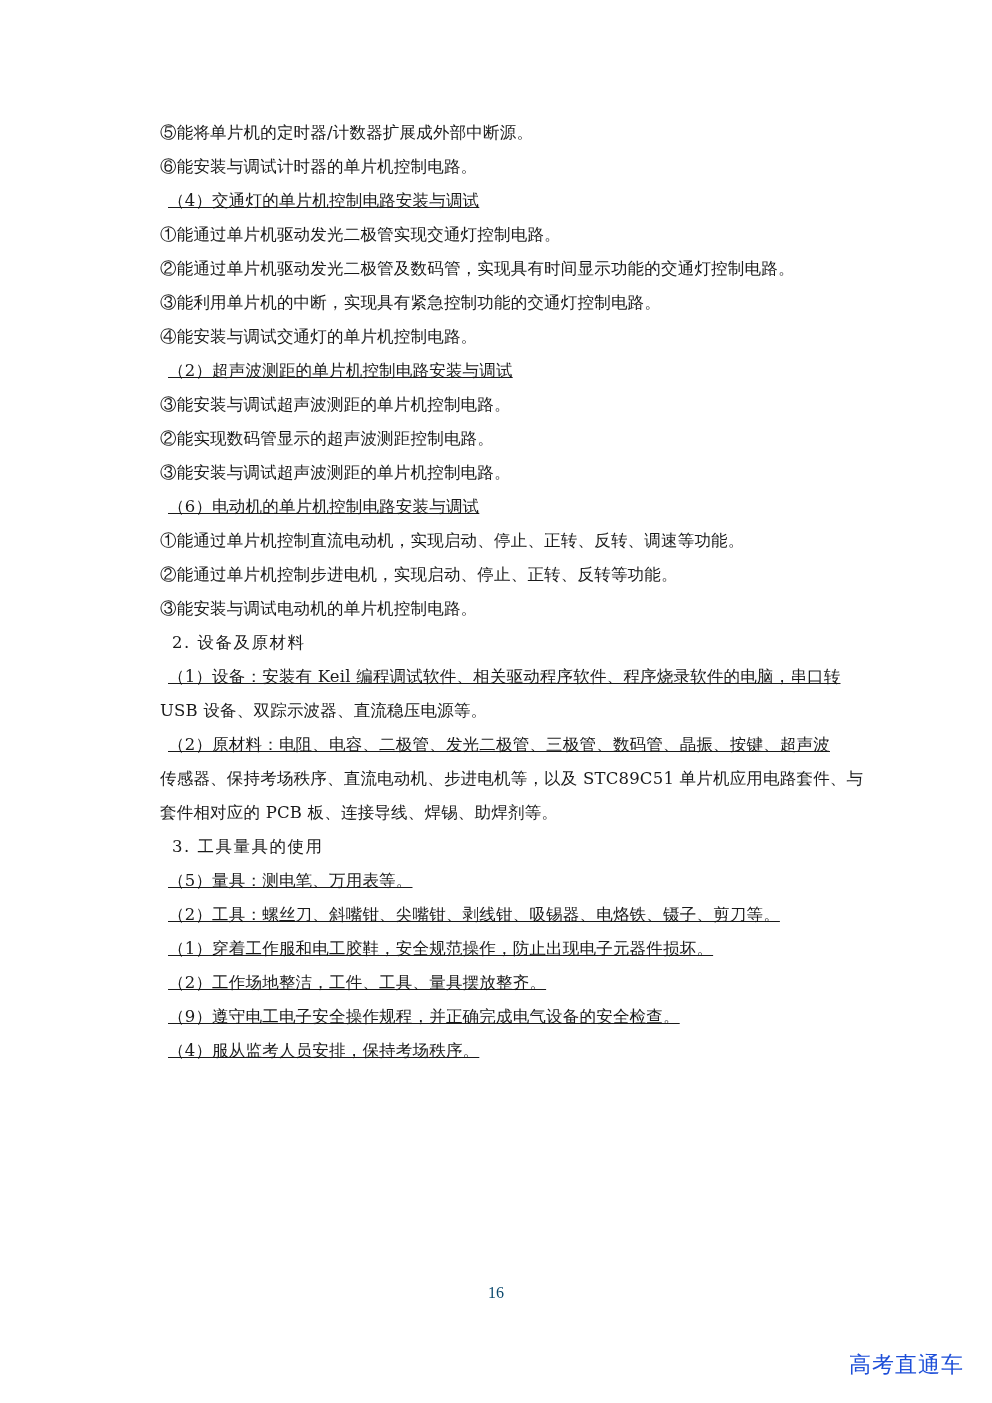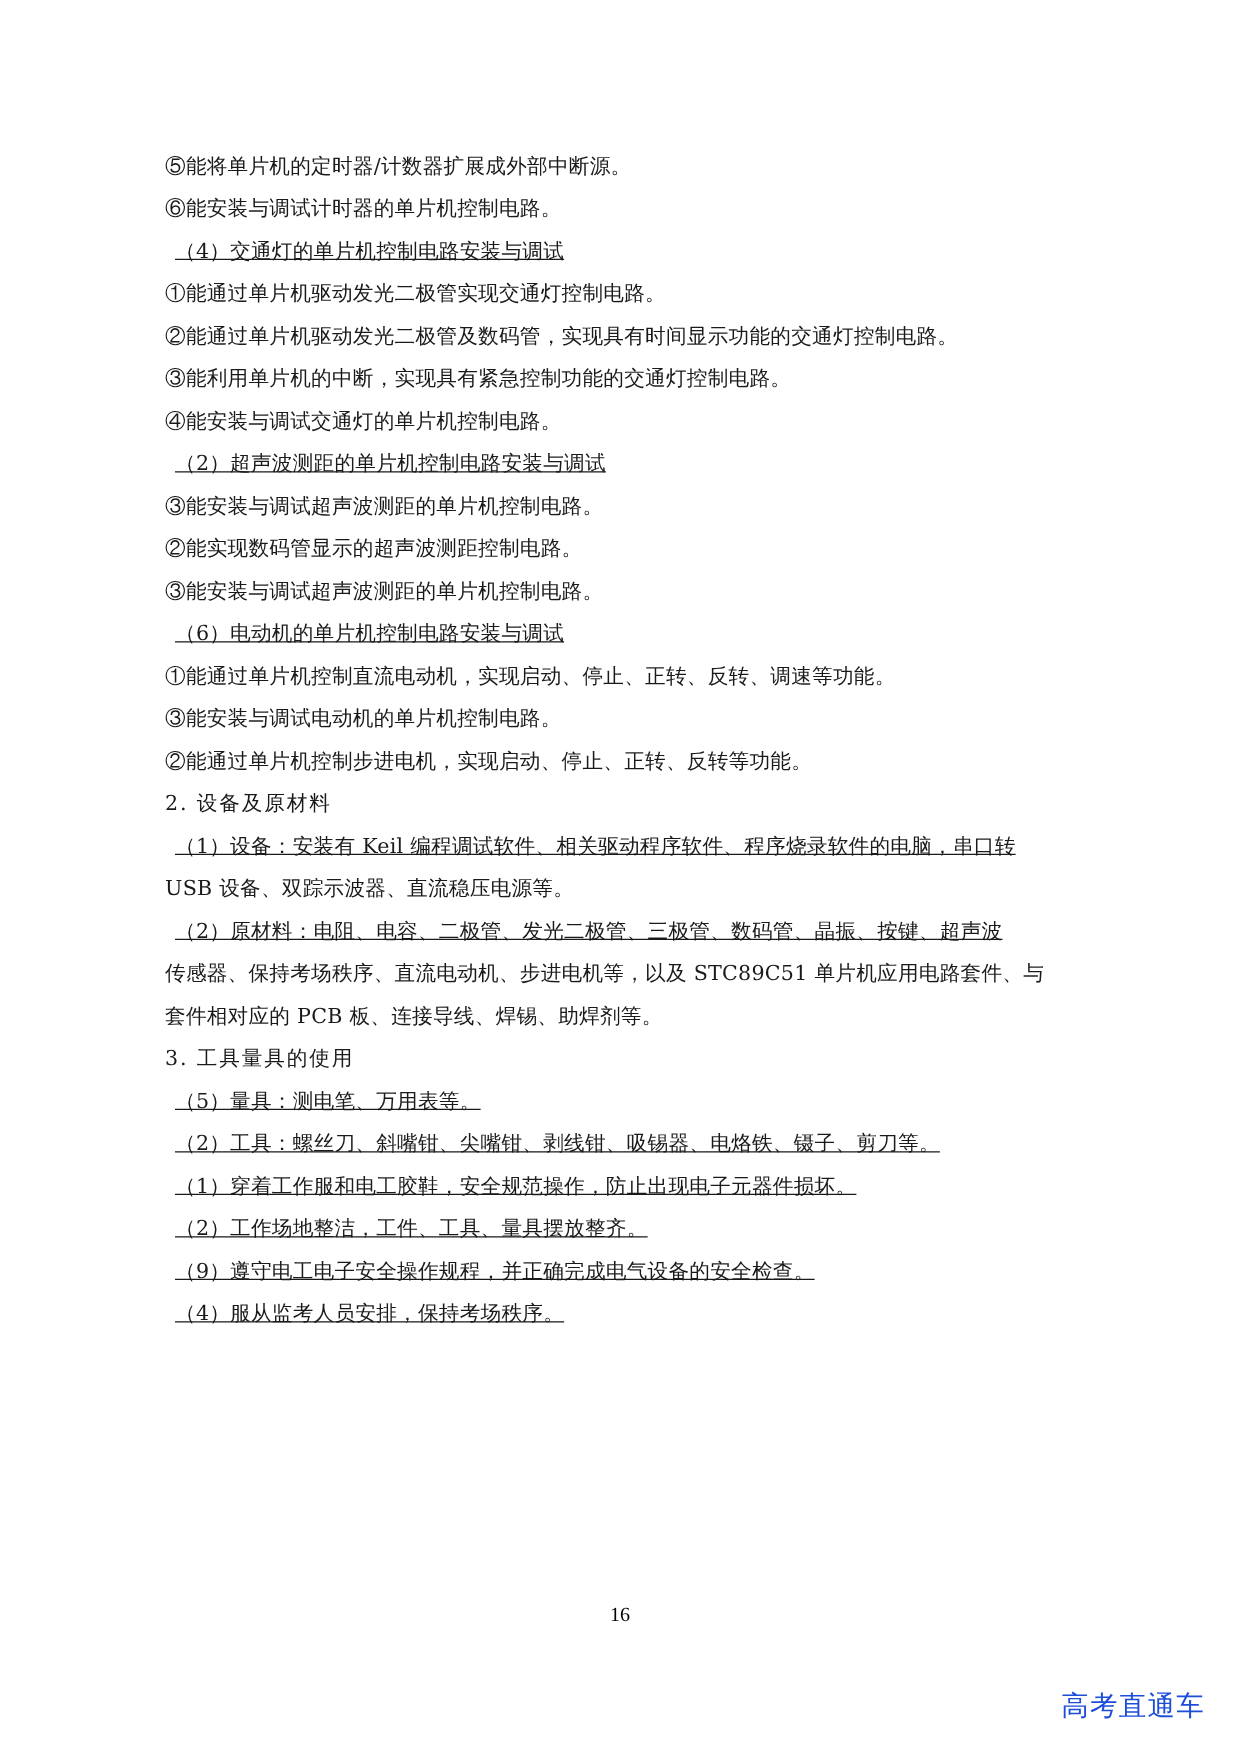--- a/index.html
+++ b/index.html
@@ -10,47 +10,48 @@
     body {
       width: 992px;
       height: 1403px;
       position: relative;
       overflow: hidden;
       font-family: "DejaVu Serif", "Liberation Serif", serif;
       color: #1a1a1a;
     }
     .page {
       position: absolute;
-      left: 132px;
+      left: 160px;
       top: 116px;
       width: 700px;
     }
     .line {
       font-size: 16.5px;
       line-height: 34px;
       height: 34px;
       white-space: nowrap;
       letter-spacing: 0.2px;
     }
     .line.sub {
       padding-left: 8px;
       text-decoration: underline;
     }
     .line.section {
       letter-spacing: 1.5px;
+      margin-left: 12px;
     }
     .page-number {
       position: absolute;
       left: 0;
       width: 992px;
       top: 1284px;
       text-align: center;
       font-family: "Liberation Serif", serif;
       font-size: 16px;
-      color: #000000;
+      color: #0c4a6e;
     }
     .watermark {
       position: absolute;
       right: 28px;
       top: 1350px;
       font-family: "DejaVu Sans", sans-serif;
       font-size: 22px;
       color: #1d4ed8;
       letter-spacing: 1px;
     }
@@ -65,22 +66,22 @@
   <div class="line">①能通过单片机驱动发光二极管实现交通灯控制电路。</div>
   <div class="line">②能通过单片机驱动发光二极管及数码管，实现具有时间显示功能的交通灯控制电路。</div>
   <div class="line">③能利用单片机的中断，实现具有紧急控制功能的交通灯控制电路。</div>
   <div class="line">④能安装与调试交通灯的单片机控制电路。</div>
   <div class="line sub">（2）超声波测距的单片机控制电路安装与调试</div>
   <div class="line">③能安装与调试超声波测距的单片机控制电路。</div>
   <div class="line">②能实现数码管显示的超声波测距控制电路。</div>
   <div class="line">③能安装与调试超声波测距的单片机控制电路。</div>
   <div class="line sub">（6）电动机的单片机控制电路安装与调试</div>
   <div class="line">①能通过单片机控制直流电动机，实现启动、停止、正转、反转、调速等功能。</div>
+  <div class="line">②能通过单片机控制步进电机，实现启动、停止、正转、反转等功能。</div>
   <div class="line">③能安装与调试电动机的单片机控制电路。</div>
-  <div class="line">②能通过单片机控制步进电机，实现启动、停止、正转、反转等功能。</div>
   <div class="line section">2. 设备及原材料</div>
   <div class="line sub">（1）设备：安装有 Keil 编程调试软件、相关驱动程序软件、程序烧录软件的电脑，串口转</div>
   <div class="line">USB 设备、双踪示波器、直流稳压电源等。</div>
   <div class="line sub">（2）原材料：电阻、电容、二极管、发光二极管、三极管、数码管、晶振、按键、超声波</div>
   <div class="line">传感器、保持考场秩序、直流电动机、步进电机等，以及 STC89C51 单片机应用电路套件、与</div>
   <div class="line">套件相对应的 PCB 板、连接导线、焊锡、助焊剂等。</div>
   <div class="line section">3. 工具量具的使用</div>
   <div class="line sub">（5）量具：测电笔、万用表等。</div>
   <div class="line sub">（2）工具：螺丝刀、斜嘴钳、尖嘴钳、剥线钳、吸锡器、电烙铁、镊子、剪刀等。</div>
   <div class="line sub">（1）穿着工作服和电工胶鞋，安全规范操作，防止出现电子元器件损坏。</div>

